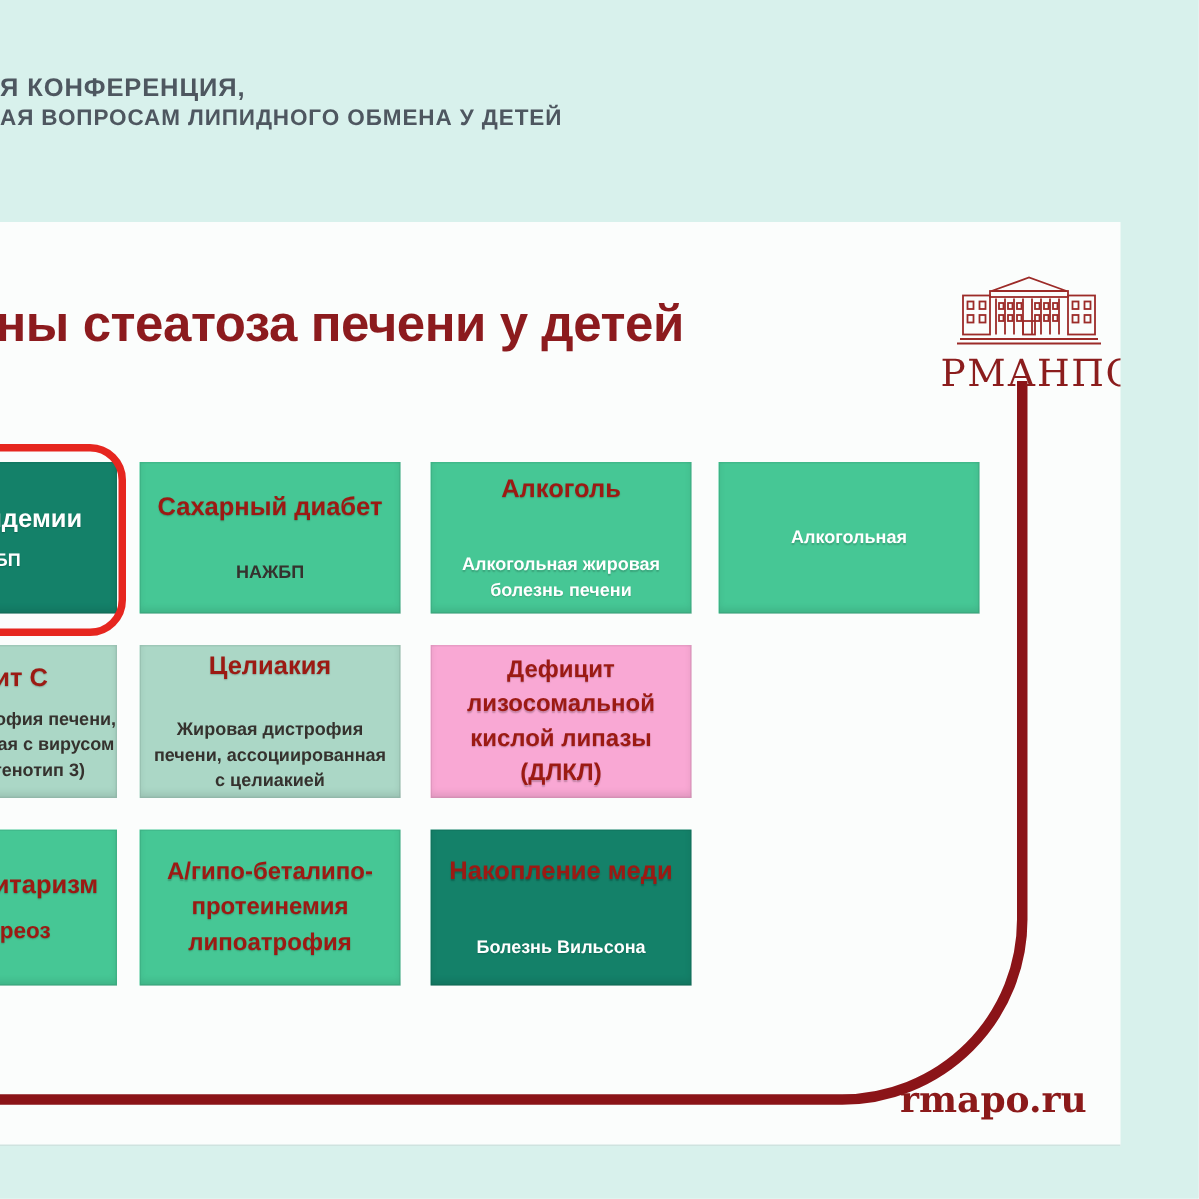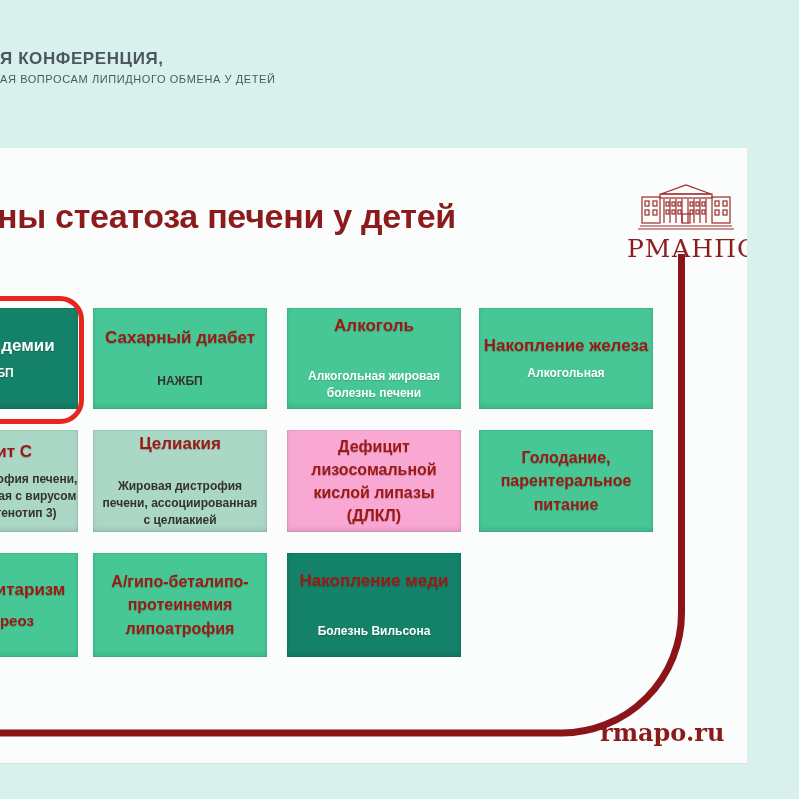--- a/index.html
+++ b/index.html
@@ -2,21 +2,21 @@
 <html><head>
 <meta charset="utf-8">
 <style>
   html,body{margin:0;padding:0;background:#d8f1ec;}
   .stage{position:relative;width:747px;height:799px;overflow:hidden;
          background:#d8f1ec;font-family:"Liberation Sans",sans-serif;}
 
   
   .conf{position:absolute;left:0;top:49px;color:#4e5760;}
   .conf .l1{font-size:17px;font-weight:bold;letter-spacing:.6px;line-height:20px;white-space:pre;}
-  .conf .l2{font-size:11px;font-weight:normal;letter-spacing:.6px;line-height:20px;white-space:pre;}
+  .conf .l2{font-size:15px;font-weight:bold;letter-spacing:.6px;line-height:20px;white-space:pre;}
 
   
   .slide{position:absolute;left:0;top:148px;width:764px;height:615px;
          background:#fbfdfc;border-bottom:1px solid #cfe3df;}
 
   
   .slide-title{position:absolute;left:-3px;top:197px;margin:0;
                font-size:34px;font-weight:bold;color:#8c1b1e;
                letter-spacing:-.3px;white-space:pre;}
 
@@ -126,46 +126,40 @@
   <div class="box r1 c2 bg-green">
     <div class="bt t-red">Сахарный диабет</div>
     <div class="bs s-dark">НАЖБП</div>
   </div>
   <div class="box r1 c3 bg-green">
     <div class="bt t-red">Алкоголь</div>
     <div class="bs s-white">Алкогольная жировая
 болезнь печени</div>
   </div>
   <div class="box r1 c4 bg-green">
-    <div class="bt t-red">Накопление железа</div>
     <div class="bs s-white">Алкогольная</div>
   </div>
 
   <div class="box r2 c1 bg-pale">
     <div class="bt t-red">Гепатит С</div>
     <div class="bs s-dark">Жировая дистрофия печени,
 ассоциированная с вирусом
 гепатита С (генотип 3)</div>
   </div>
   <div class="box r2 c2 bg-pale">
     <div class="bt t-red">Целиакия</div>
     <div class="bs s-dark">Жировая дистрофия
 печени, ассоциированная
 с целиакией</div>
   </div>
   <div class="box r2 c3 bg-mid">
     <div class="bt bt-lg t-red">Дефицит
 лизосомальной
 кислой липазы
 (ДЛКЛ)</div>
-  </div>
-  <div class="box r2 c4 bg-green">
-    <div class="bt bt-lg t-red">Голодание,
-парентеральное
-питание</div>
   </div>
 
   <div class="box r3 c1 bg-green">
     <div class="bt t-red">Гипопитуитаризм</div>
     <div class="bs s-red">Гипотиреоз</div>
   </div>
   <div class="box r3 c3 bg-dark">
     <div class="bt t-red">Накопление меди</div>
     <div class="bs s-white">Болезнь Вильсона</div>
   </div>

